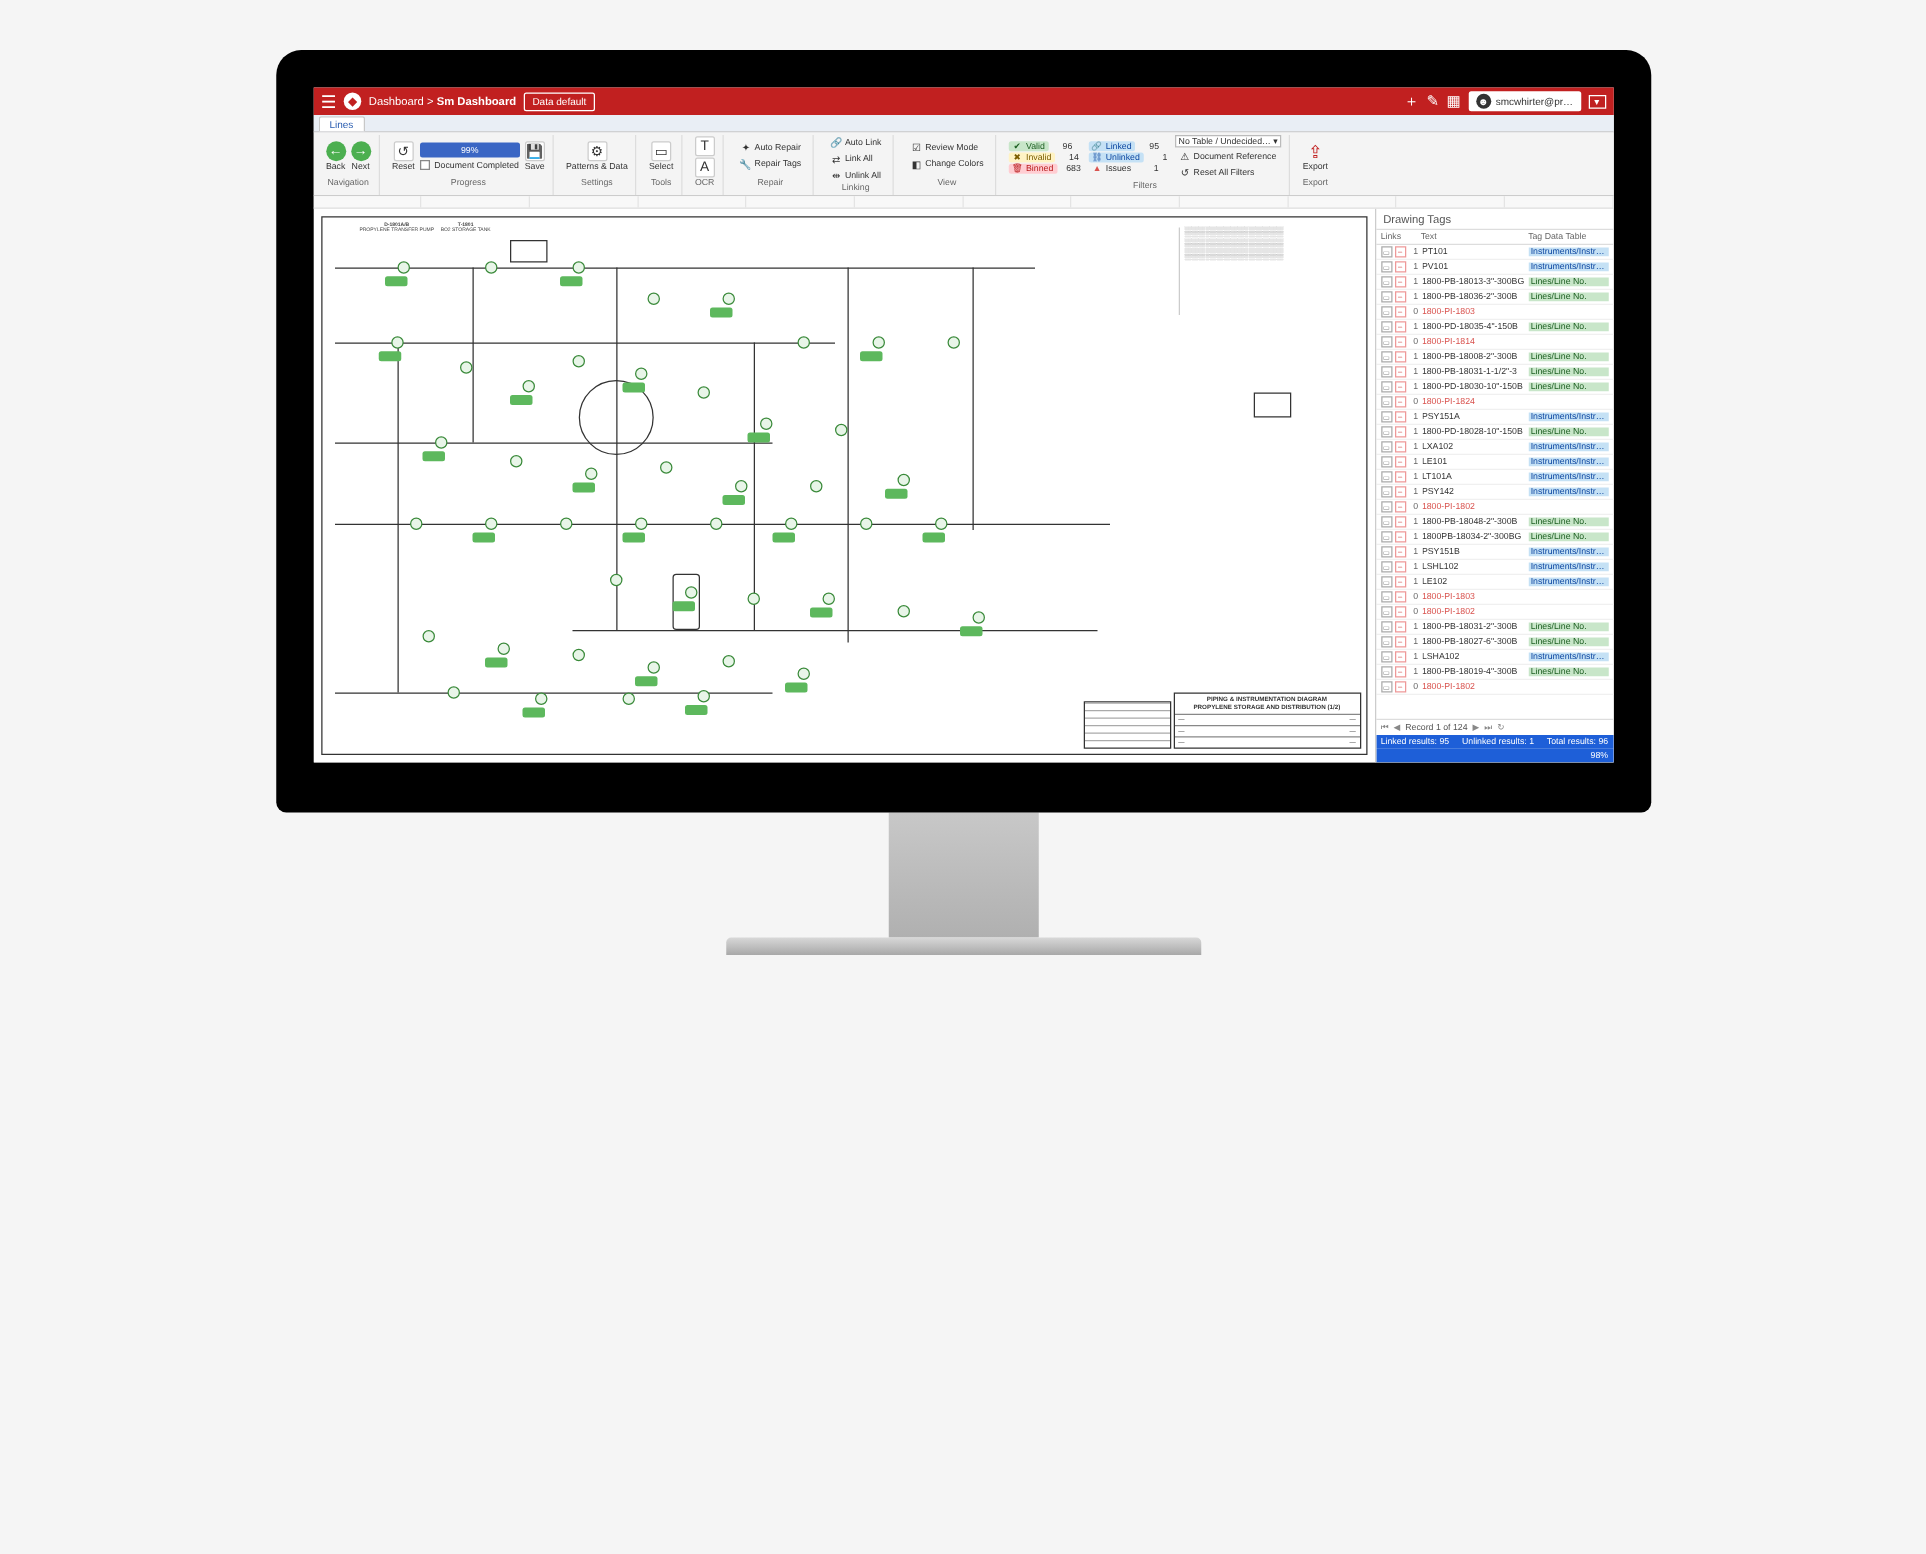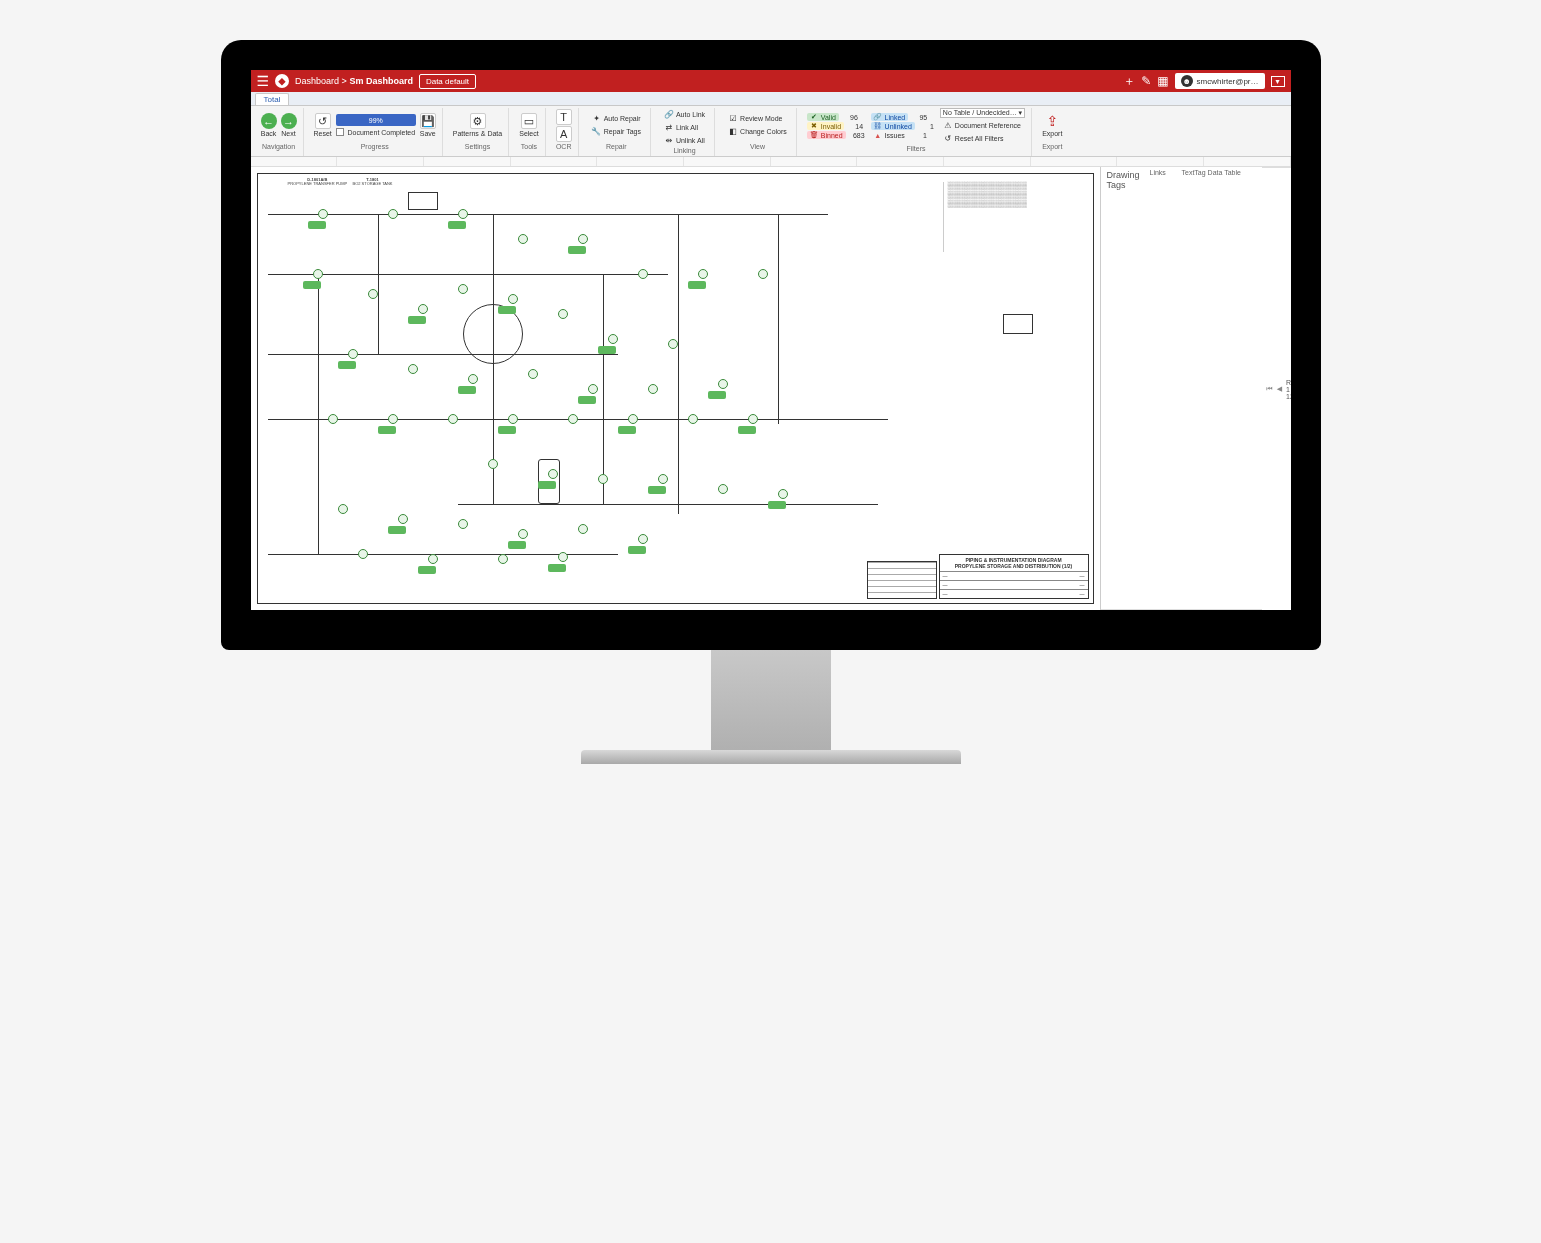--- a/index.html
+++ b/index.html
@@ -88,21 +88,21 @@
 .pid-vessel { position: absolute; border: 1px solid #333; border-radius: 50%; background: #fff; }
 .pid-box { position: absolute; border: 1px solid #333; background: #fff; }
 .pid-note { position: absolute; font-size: 4px; color: #444; line-height: 1.1; }
 .titleblock { position: absolute; right: 4px; bottom: 4px; width: 150px; border: 1px solid #333; font-size: 5px; background: #fff; }
 .titleblock .tb-row { border-top: 1px solid #888; padding: 1px 3px; display: flex; justify-content: space-between; gap: 4px; }
 .titleblock .tb-title { font-weight: bold; text-align: center; padding: 2px; }
 .revtable { position: absolute; right: 156px; bottom: 4px; width: 70px; border: 1px solid #333; font-size: 4px; }
 .revtable div { border-top: 1px solid #aaa; height: 6px; }
 
 
-.rpanel { width: 190px; background: #fff; display: flex; flex-direction: row; font-size: 7px; }
+.rpanel { width: 190px; background: #fff; display: flex; flex-direction: column; font-size: 7px; }
 .rpanel-title { padding: 3px 6px; font-size: 9px; color: #555; border-bottom: 1px solid #ddd; }
 .rpanel-head { display: flex; padding: 2px 4px; color: #666; border-bottom: 1px solid #ddd; }
 .rpanel-head .c1 { width: 32px; }
 .rpanel-head .c2 { flex: 1; }
 .rpanel-head .c3 { width: 64px; }
 .taglist { flex: 1; overflow: hidden; }
 .tagrow { display: flex; align-items: center; padding: 1px 4px; border-bottom: 1px solid #f0f0f0; cursor: pointer; }
 .tagrow .ico { width: 9px; height: 9px; border: 1px solid #aaa; margin-right: 2px; display: inline-flex; align-items: center; justify-content: center; font-size: 6px; color: #888; }
 .tagrow .ico.del { color: #c33; border-color: #e99; }
 .tagrow .lnk { width: 8px; margin-right: 3px; text-align: right; color: #666; }
@@ -135,21 +135,21 @@
     <span class="ticon">✎</span>
     <span class="ticon">▦</span>
     <span class="user-chip">
       <span class="avatar">☻</span>
       <span>smcwhirter@pr…</span>
     </span>
     <span class="dd">▾</span>
   </div>
 
   <div class="tabstrip">
-    <div class="tab">Total</div>
+    <div class="tab">Lines</div>
   </div>
 
   <div class="ribbon">
 
     <div class="rgroup">
       <div class="rgroup-body">
         <div class="ricon round back">
               <span class="glyph">←</span>
               <span>Back</span>
             </div>

